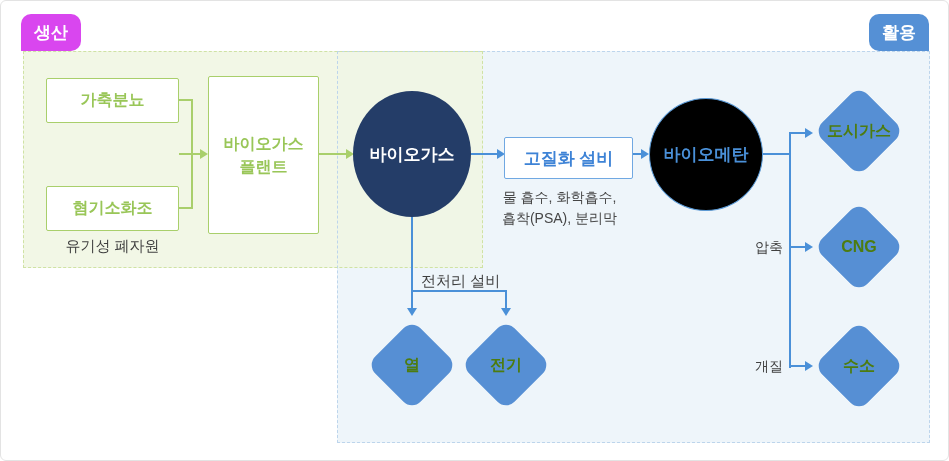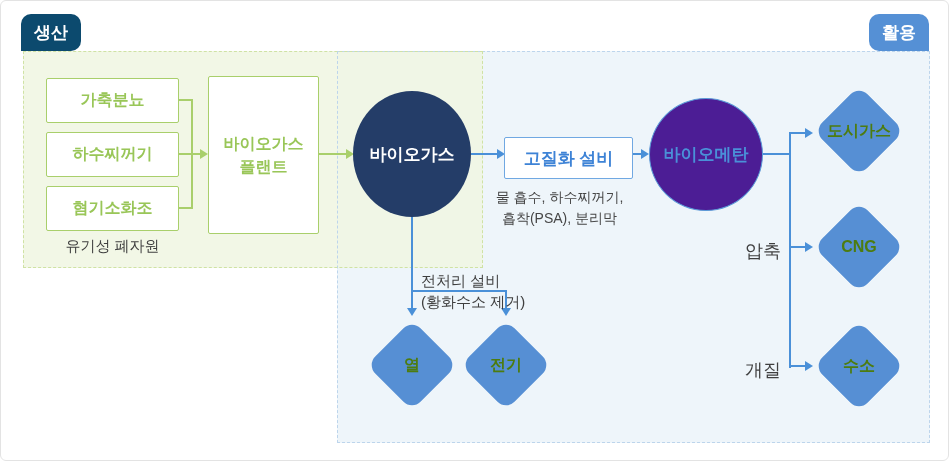--- a/index.html
+++ b/index.html
@@ -6,63 +6,62 @@
   body{font-family:"Liberation Sans","DejaVu Sans",sans-serif;}
   #canvas{position:relative;width:949px;height:461px;background:#fff;border:1px solid #e3e3e3;border-radius:6px;box-sizing:border-box;overflow:hidden;}
   .abs{position:absolute;}
   
   .region-blue-bg{left:336px;top:50px;width:593px;height:392px;background:#eef5fa;}
   .region-green-bg{left:22px;top:50px;width:460px;height:217px;background:rgba(240,246,226,0.85);}
   .region-blue-border{left:336px;top:50px;width:593px;height:392px;border:1.5px dashed #bdd5ec;box-sizing:border-box;}
   .region-green-border{left:22px;top:50px;width:460px;height:217px;border:1.5px dashed #cfe2a4;box-sizing:border-box;}
   
   .badge{display:flex;align-items:center;justify-content:center;color:#fff;font-weight:bold;font-size:17px;z-index:8;}
-  .badge-prod{left:20px;top:13px;width:60px;height:37px;background:#0c4a6e;border-radius:10px 10px 10px 0;}
+  .badge-prod{left:20px;top:13px;width:60px;height:37px;background:#d946ef;border-radius:10px 10px 10px 0;}
   .badge-util{left:868px;top:13px;width:60px;height:37px;background:#5590d5;border-radius:10px 10px 0 10px;}
   
   .src-box{left:45px;width:133px;height:45px;background:#fff;border:1.5px solid #a9cf6b;border-radius:2px;box-sizing:border-box;display:flex;align-items:center;justify-content:center;color:#99c658;font-weight:bold;font-size:16px;z-index:5;}
   .plant-box{left:207px;top:75px;width:111px;height:158px;background:#fff;border:1.5px solid #a9cf6b;border-radius:2px;box-sizing:border-box;display:flex;flex-direction:column;align-items:center;justify-content:center;color:#99c658;font-weight:bold;font-size:16px;line-height:23px;text-align:center;z-index:5;}
   .upg-box{left:503px;top:136px;width:129px;height:42px;background:#fff;border:1.5px solid #70a8e2;border-radius:2px;box-sizing:border-box;display:flex;align-items:center;justify-content:center;color:#3e83d6;font-weight:bold;font-size:17px;z-index:5;}
   
   .circle-biogas{left:352px;top:90px;width:118px;height:126px;background:#243d68;border-radius:50%;display:flex;align-items:center;justify-content:center;color:#fff;font-weight:bold;font-size:17px;z-index:5;}
-  .circle-biomethane{left:648px;top:97px;width:114px;height:113px;background:#4c1d95;border:1.5px solid #5b9bd8;border-radius:50%;box-sizing:border-box;display:flex;align-items:center;justify-content:center;color:#4a90d8;font-weight:bold;font-size:17px;z-index:5;}
+  .circle-biomethane{left:648px;top:97px;width:114px;height:113px;background:#000000;border:1.5px solid #5b9bd8;border-radius:50%;box-sizing:border-box;display:flex;align-items:center;justify-content:center;color:#4a90d8;font-weight:bold;font-size:17px;z-index:5;}
   
   .dia{width:90px;height:90px;z-index:5;}
   .dia .shape{position:absolute;left:13px;top:13px;width:64px;height:64px;background:#568fd4;border-radius:12px;transform:rotate(45deg);}
   .dia .lbl{position:absolute;left:0;top:0;width:90px;height:90px;display:flex;align-items:center;justify-content:center;color:#4d7c0f;font-weight:bold;font-size:16px;}
   
   .hline{height:2px;z-index:4;}
   .vline{width:2px;z-index:4;}
   .green-line{background:#a9cf6b;}
   .blue-line{background:#4a90d8;}
   .arr-r{width:0;height:0;border-top:5px solid transparent;border-bottom:5px solid transparent;z-index:4;}
   .arr-r.green{border-left:8px solid #a9cf6b;}
   .arr-r.blue{border-left:8px solid #4a90d8;}
   .arr-d{width:0;height:0;border-left:5px solid transparent;border-right:5px solid transparent;border-top:8px solid #4a90d8;z-index:4;}
   
   .note{color:#464646;font-size:14px;line-height:21px;text-align:center;z-index:5;}
   .caption{color:#3f3f3f;font-size:15px;z-index:5;}
   .pretreat{color:#3f3f3f;font-size:15px;line-height:21px;text-align:left;z-index:5;}
-  .proc{color:#3f3f3f;font-size:18px;text-align:center;z-index:5;}
+  .proc{color:#3f3f3f;font-size:14px;text-align:right;z-index:5;}
 </style>
 </head>
 <body>
 
 <div id="canvas">
 
   <div class="abs region-blue-bg"></div>
   <div class="abs region-green-bg"></div>
   <div class="abs region-blue-border"></div>
   <div class="abs region-green-border"></div>
 
   <div class="abs badge badge-prod">생산</div>
   <div class="abs src-box" style="top:77px;">가축분뇨</div>
 
   <div class="abs badge badge-util">활용</div>
-  <div class="abs src-box" style="top:131px;">하수찌꺼기</div>
   <div class="abs src-box" style="top:185px;">혐기소화조</div>
   <div class="abs caption" style="left:45px;top:236px;width:133px;text-align:center;">유기성 폐자원</div>
 
   <div class="abs hline green-line" style="left:178px;top:98px;width:14px;"></div>
   <div class="abs hline green-line" style="left:178px;top:206px;width:14px;"></div>
   <div class="abs vline green-line" style="left:190px;top:98px;height:110px;"></div>
   <div class="abs hline green-line" style="left:178px;top:152px;width:21px;"></div>
   <div class="abs arr-r green" style="left:199px;top:148px;"></div>
 
   <div class="abs plant-box">
@@ -73,21 +72,21 @@
   <div class="abs hline green-line" style="left:318px;top:152px;width:27px;"></div>
   <div class="abs arr-r green" style="left:345px;top:148px;"></div>
 
   <div class="abs circle-biogas">바이오가스</div>
 
   <div class="abs hline blue-line" style="left:470px;top:152px;width:26px;"></div>
   <div class="abs arr-r blue" style="left:496px;top:148px;"></div>
 
   <div class="abs upg-box">고질화 설비</div>
   <div class="abs note" style="left:493px;top:186px;width:131px;">
-    <div>물 흡수, 하수찌꺼기,</div>
+    <div>물 흡수, 화학흡수,</div>
     <div>흡착(PSA), 분리막</div>
   </div>
 
   <div class="abs hline blue-line" style="left:614px;top:152px;width:26px;"></div>
   <div class="abs arr-r blue" style="left:640px;top:148px;"></div>
 
   <div class="abs circle-biomethane">바이오메탄</div>
 
   <div class="abs hline blue-line" style="left:762px;top:152px;width:28px;"></div>
   <div class="abs vline blue-line" style="left:788px;top:131px;height:236px;"></div>
@@ -116,21 +115,20 @@
 
   <div class="abs vline blue-line" style="left:410px;top:216px;height:75px;"></div>
   <div class="abs hline blue-line" style="left:410px;top:289px;width:96px;"></div>
   <div class="abs vline blue-line" style="left:410px;top:289px;height:18px;"></div>
   <div class="abs arr-d" style="left:406px;top:307px;"></div>
   <div class="abs vline blue-line" style="left:504px;top:289px;height:18px;"></div>
   <div class="abs arr-d" style="left:500px;top:307px;"></div>
 
   <div class="abs pretreat" style="left:420px;top:233px;width:150px;margin-top:36px;">
     <div>전처리 설비</div>
-    <div>(황화수소 제거)</div>
   </div>
 
   <div class="abs dia" style="left:366px;top:319px;">
     <div class="shape"></div>
     <div class="lbl">열</div>
   </div>
   <div class="abs dia" style="left:460px;top:319px;">
     <div class="shape"></div>
     <div class="lbl">전기</div>
   </div>

